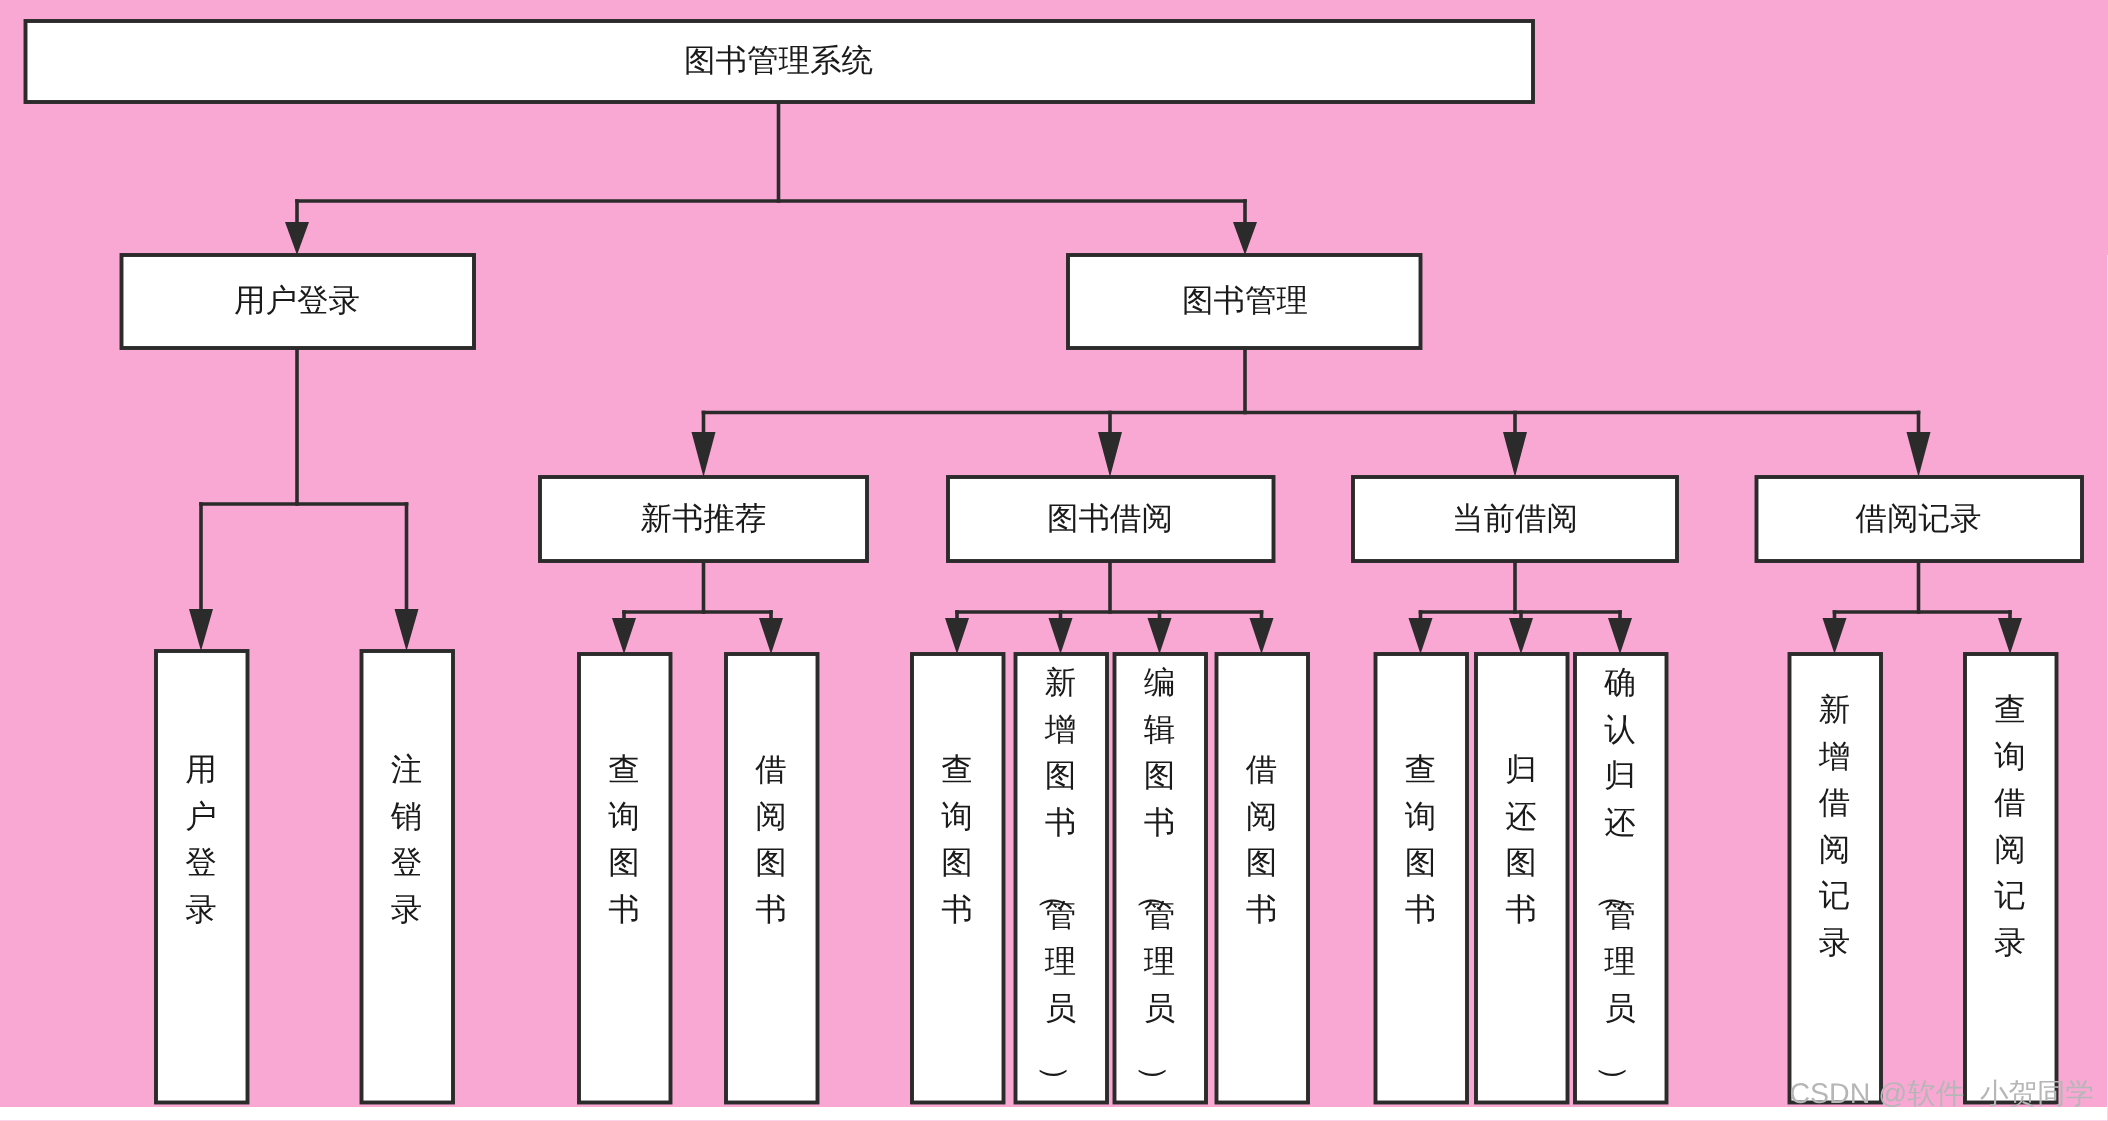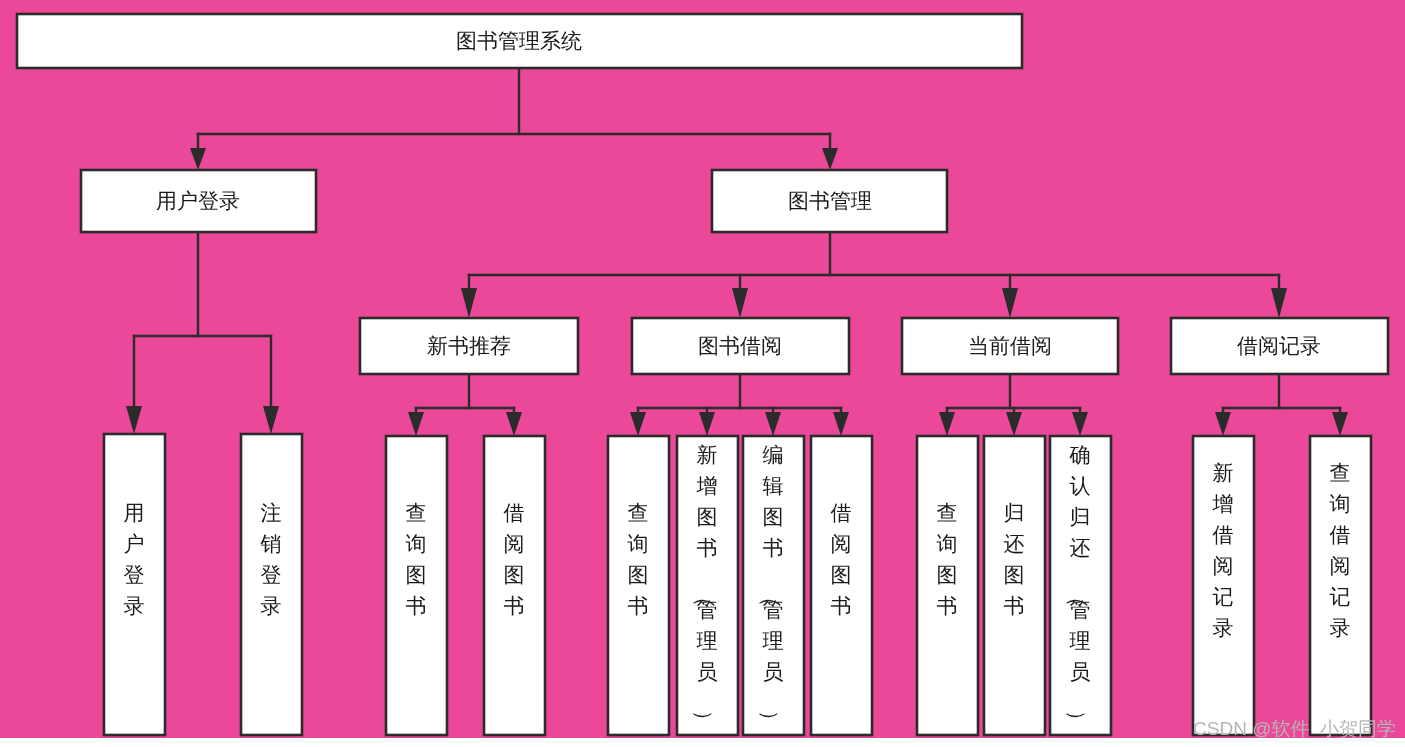--- a/index.html
+++ b/index.html
@@ -7,21 +7,21 @@
     padding: 0;
     background: #ffffff;
   }
   body {
     font-family: "Liberation Sans", "DejaVu Sans", sans-serif;
   }
   #diagram-root {
     position: relative;
     width: 1405px;
     height: 738px;
-    background: #ec4899;
+    background: #f9a8d4;
     overflow: hidden;
     text-decoration: underline;
   }
   svg#flow {
     position: absolute;
     left: 0;
     top: 0;
     width: 1405px;
     height: 747px;
   }

